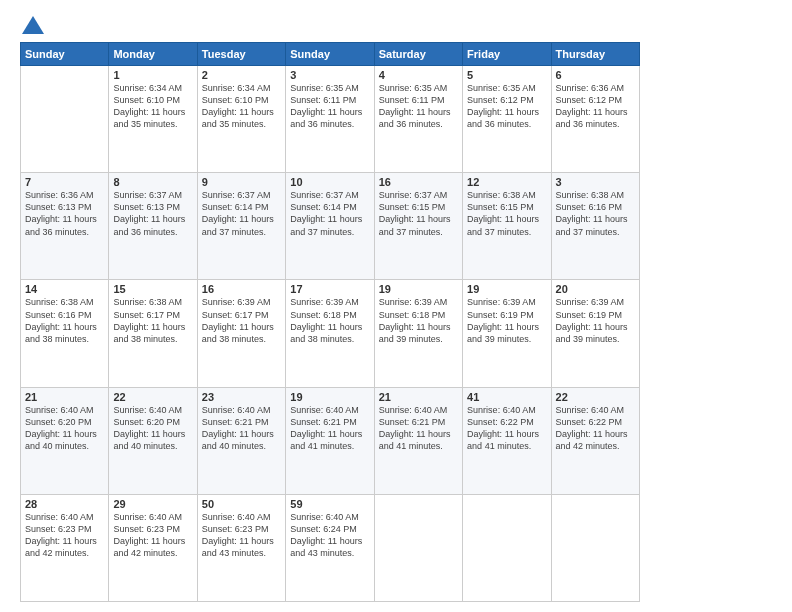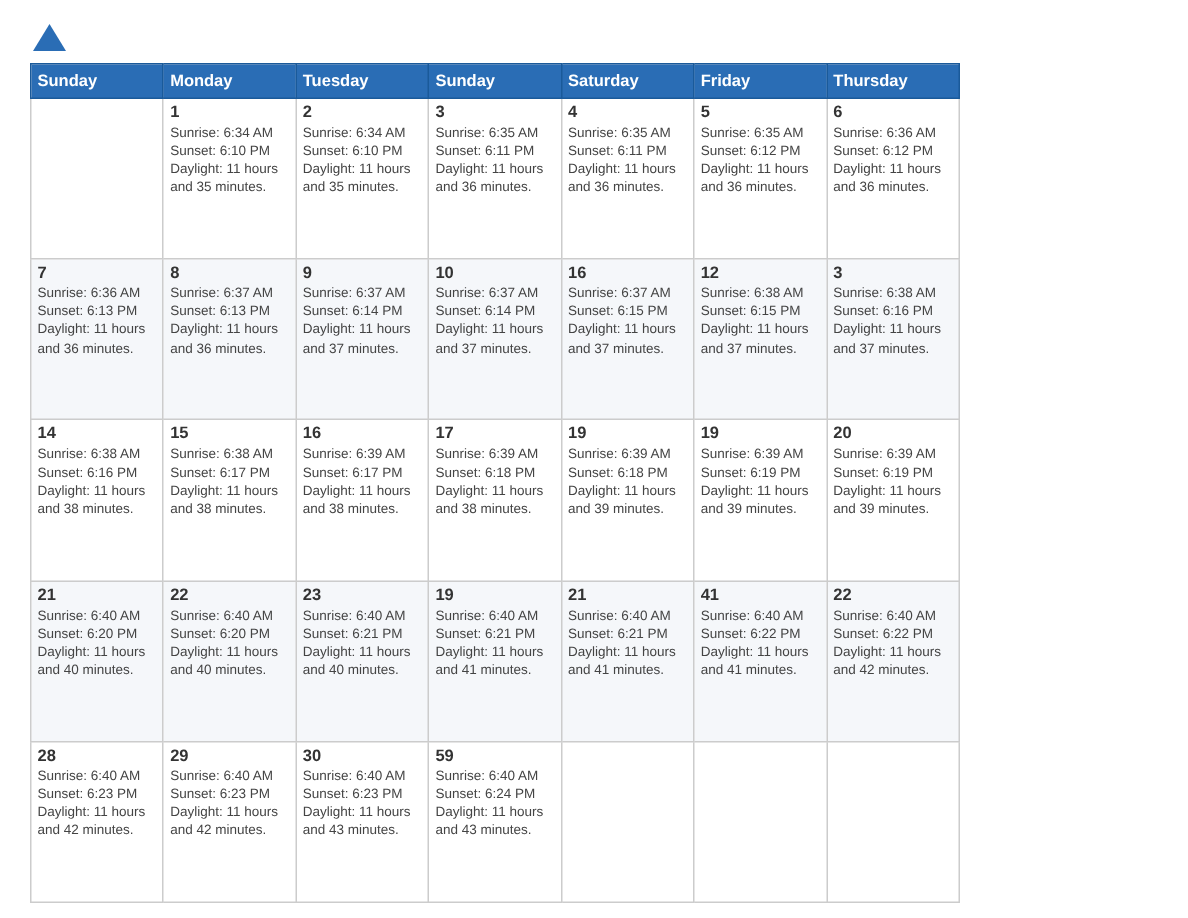--- a/index.html
+++ b/index.html
@@ -342,21 +342,21 @@
 and 42 minutes.</div>
           </td>
           <td>
             <span class="day-num">29</span>
             <div class="day-info" style="white-space: pre-line;">Sunrise: 6:40 AM
 Sunset: 6:23 PM
 Daylight: 11 hours
 and 42 minutes.</div>
           </td>
           <td>
-            <span class="day-num">30</span>
+            <span class="day-num">50</span>
             <div class="day-info" style="white-space: pre-line;">Sunrise: 6:40 AM
 Sunset: 6:23 PM
 Daylight: 11 hours
 and 43 minutes.</div>
           </td>
           <td>
             <span class="day-num">59</span>
             <div class="day-info" style="white-space: pre-line;">Sunrise: 6:40 AM
 Sunset: 6:24 PM
 Daylight: 11 hours

